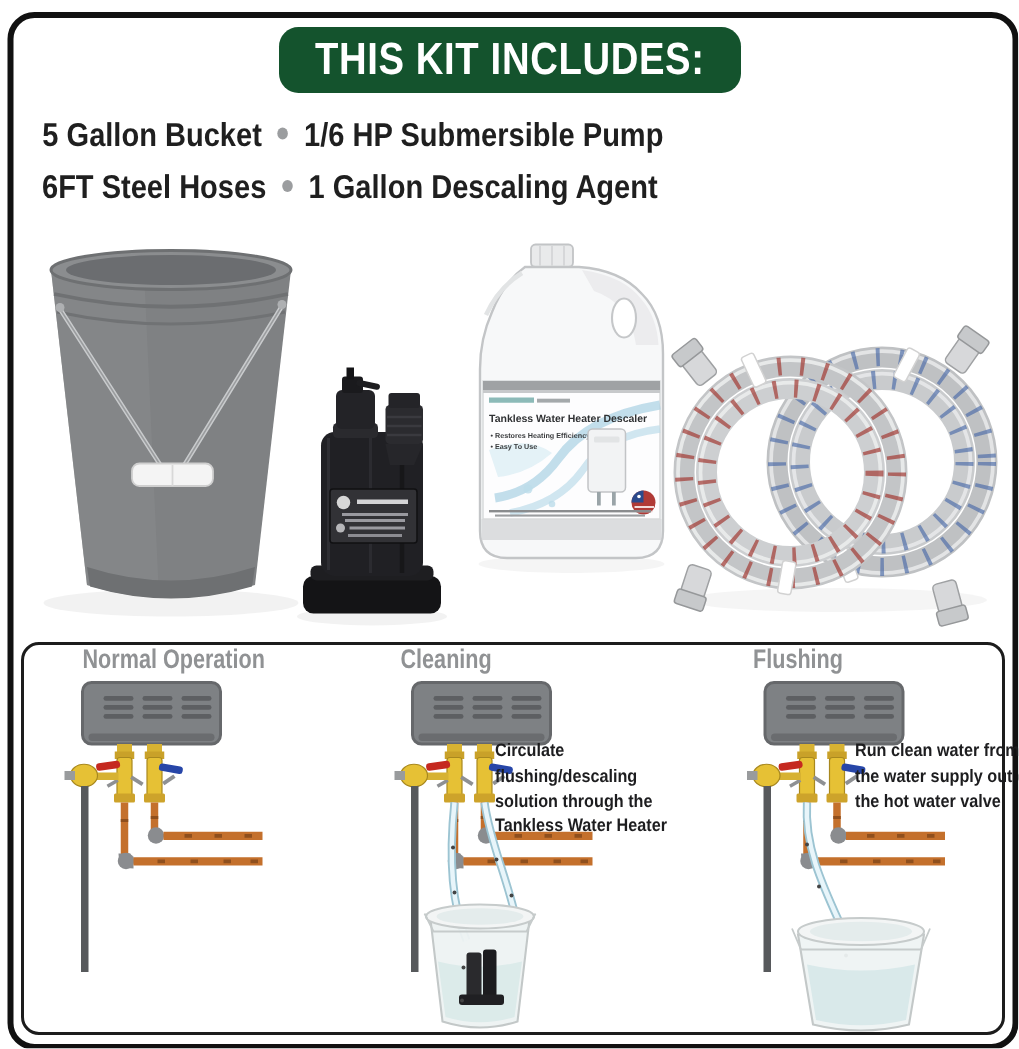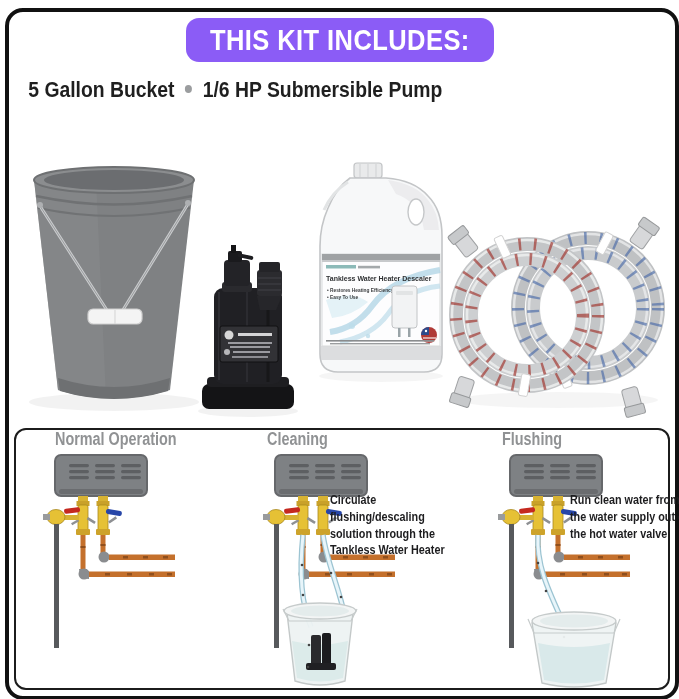--- a/index.html
+++ b/index.html
@@ -1,21 +1,21 @@
 <!DOCTYPE html>
 <html><head>
 <meta charset="utf-8">
 <style>
   html,body{margin:0;padding:0;background:#ffffff;}
   .canvas{position:relative;width:679px;height:699px;background:#ffffff;overflow:hidden;
           font-family:"Liberation Sans",sans-serif;color:#1f1f1f;}
   .outer-frame{position:absolute;left:5px;top:8px;width:666px;height:684px;
                border:4px solid #111;border-radius:18px;pointer-events:none;}
   
-  .banner{position:absolute;left:186px;top:18px;width:308px;height:44px;background:#8b5cf6;
+  .banner{position:absolute;left:186px;top:18px;width:308px;height:44px;background:#14532d;
           border-radius:13px;display:flex;align-items:center;justify-content:center;}
   .banner span{color:#fff;font-size:30px;font-weight:700;letter-spacing:.5px;
                transform:scaleX(.85);white-space:nowrap;}
   
   .kit-line{position:absolute;left:0;width:679px;white-space:nowrap;}
   .kit-line .inner{display:inline-block;transform:scaleX(.88);font-size:22px;font-weight:700;
                    color:#1f1f1f;letter-spacing:0;}
   .kit-line .dot{display:inline-block;width:8px;height:8px;border-radius:50%;
                  background:#9b9d9f;margin:0 12px;vertical-align:middle;position:relative;top:-2px;}
   #kit-line-1{top:77px;} #kit-line-2{top:112px;}
@@ -43,20 +43,25 @@
 
   <div class="banner">
     <span>THIS KIT INCLUDES:</span>
   </div>
 
   <div class="kit-line" id="kit-line-1">
     <span class="inner">
       <span>5 Gallon Bucket</span><span class="dot"></span><span>1/6 HP Submersible Pump</span>
     </span>
   </div>
+  <div class="kit-line" id="kit-line-2">
+    <span class="inner">
+      <span>6FT Steel Hoses</span><span class="dot"></span><span>1 Gallon Descaling Agent</span>
+    </span>
+  </div>
 
   <svg class="products-svg" width="679" height="285" viewBox="0 0 679 285">
 
     <ellipse cx="114" cy="252" rx="85" ry="9" fill="#000" opacity="0.05"></ellipse>
     <ellipse cx="248" cy="261" rx="50" ry="6" fill="#000" opacity="0.05"></ellipse>
     <ellipse cx="381" cy="226" rx="62" ry="6" fill="#000" opacity="0.04"></ellipse>
     <ellipse cx="558" cy="250" rx="100" ry="8" fill="#000" opacity="0.04"></ellipse>
 
     <g>
       <path d="M34,30 L58,240 Q114,257 170,240 L194,30 Z" fill="#7f8183"></path>

